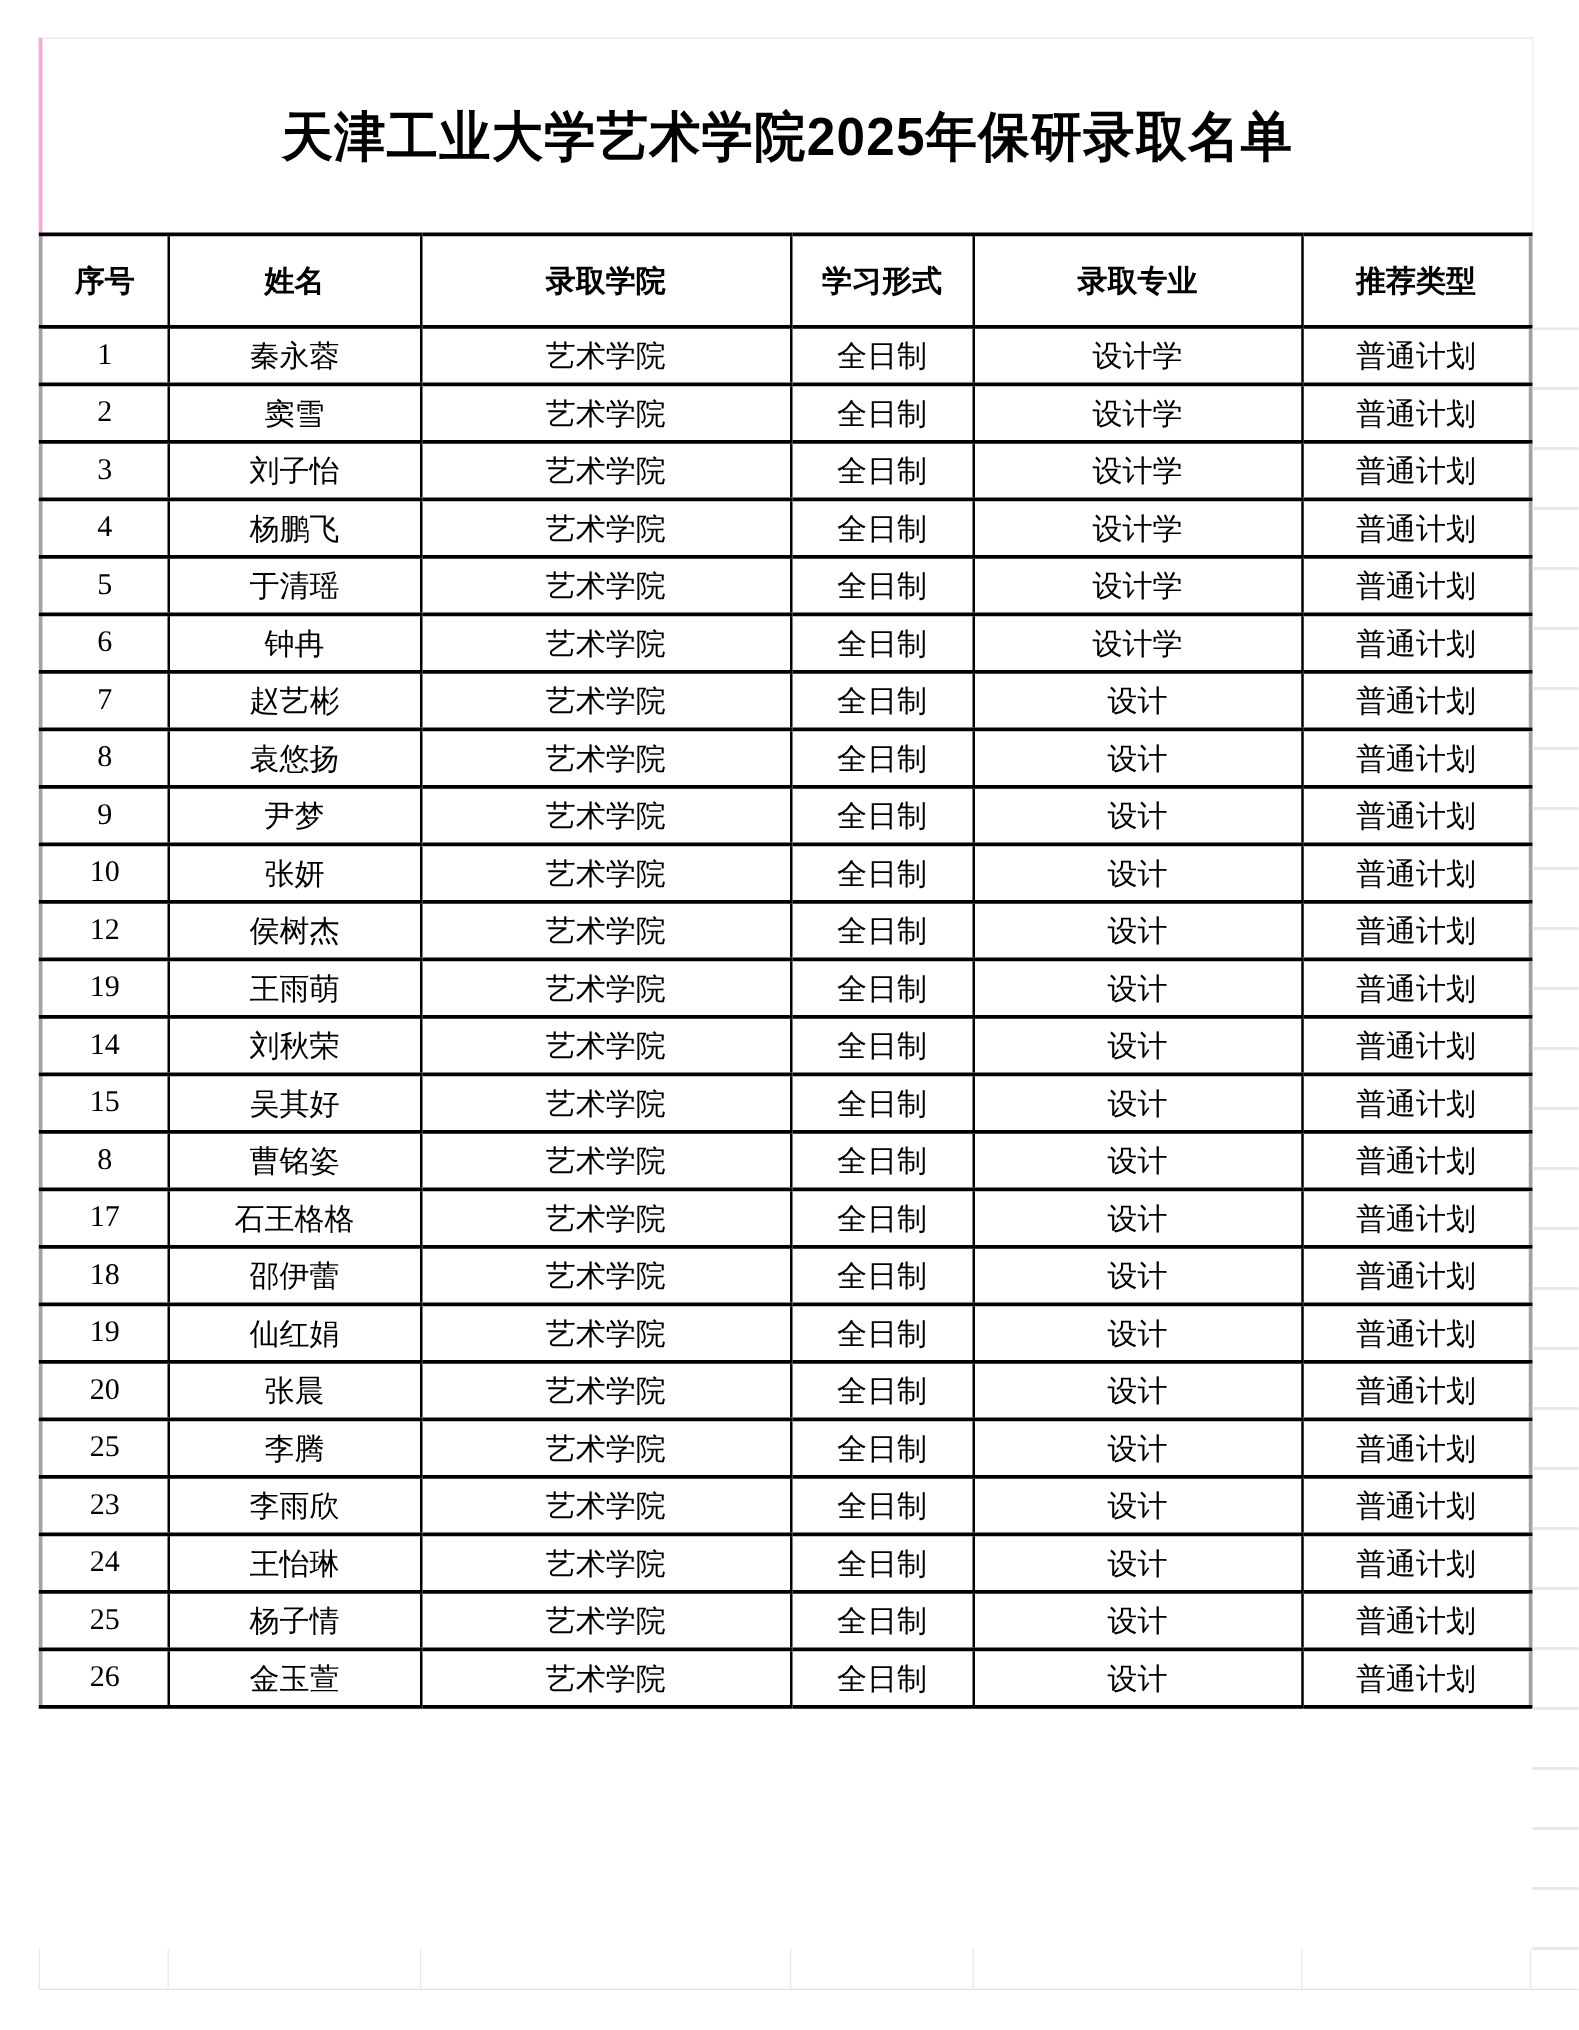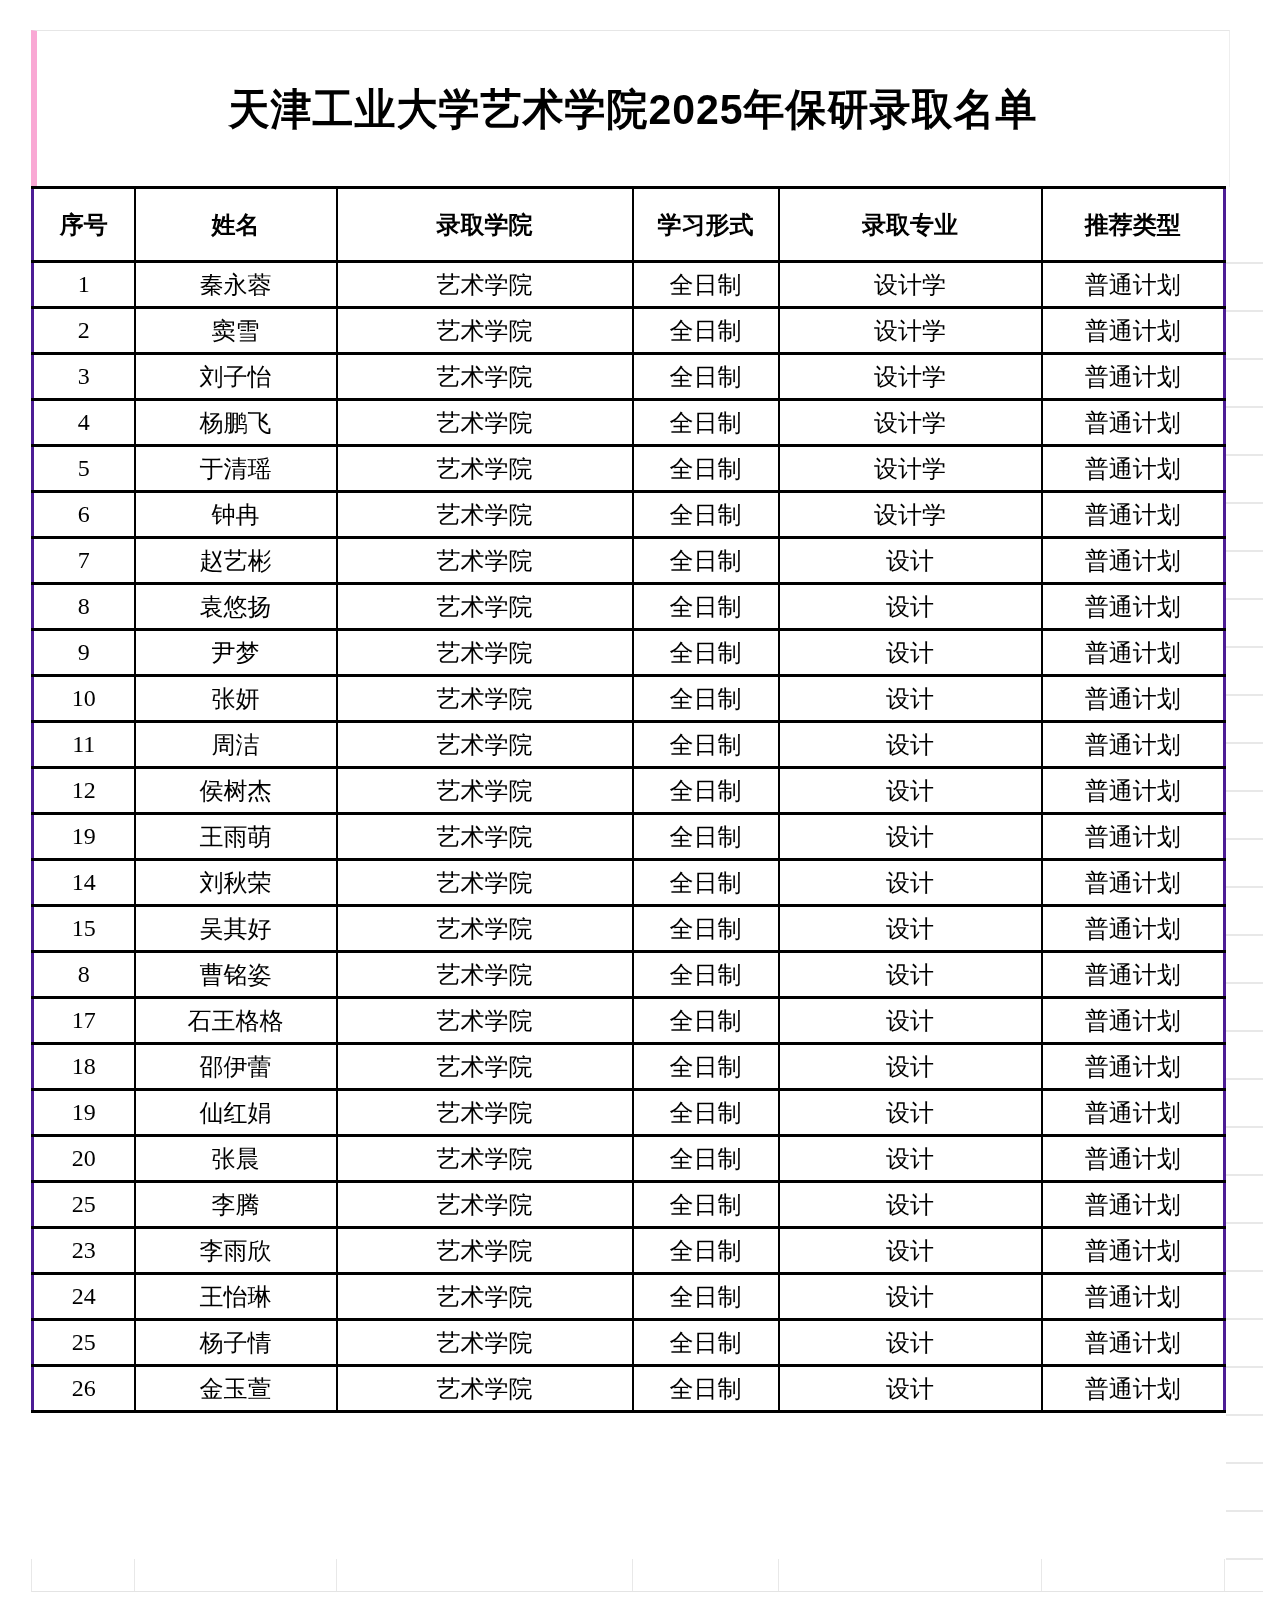--- a/index.html
+++ b/index.html
@@ -17,21 +17,21 @@
     overflow: hidden;
   }
   
   .title-block {
     position: absolute;
     left: 31px;
     top: 30px;
     width: 1192px;
     height: 156px;
     border-top: 1px solid #e6e6e6;
-    border-left: 6px solid #f9a8d4;
+    border-left: 3px solid #f9a8d4;
     border-right: 1px solid #eeeeee;
     display: flex;
     align-items: center;
     justify-content: center;
     background: #ffffff;
   }
   .title-block h1 {
     margin: 0;
     font-family: "Liberation Sans", sans-serif;
     font-weight: 900;
@@ -41,21 +41,21 @@
     transform: scaleY(1.05);
   }
   
   table.roster {
     position: absolute;
     left: 31px;
     top: 186px;
     width: 1192px;
     border-collapse: collapse;
     table-layout: fixed;
-    border: 3px solid #4c1d95;
+    border: 3px solid #a3a3a3;
     background: #ffffff;
   }
   table.roster th,
   table.roster td {
     border: 2px solid #000000;
     border-top-width: 3px;
     border-bottom-width: 3px;
     text-align: center;
     vertical-align: middle;
     font-size: 24px;
@@ -214,28 +214,20 @@
         </tr>
         <tr>
           <td>10</td>
           <td>张妍</td>
           <td>艺术学院</td>
           <td>全日制</td>
           <td>设计</td>
           <td>普通计划</td>
         </tr>
         <tr>
-          <td>11</td>
-          <td>周洁</td>
-          <td>艺术学院</td>
-          <td>全日制</td>
-          <td>设计</td>
-          <td>普通计划</td>
-        </tr>
-        <tr>
           <td>12</td>
           <td>侯树杰</td>
           <td>艺术学院</td>
           <td>全日制</td>
           <td>设计</td>
           <td>普通计划</td>
         </tr>
         <tr>
           <td>19</td>
           <td>王雨萌</td>

